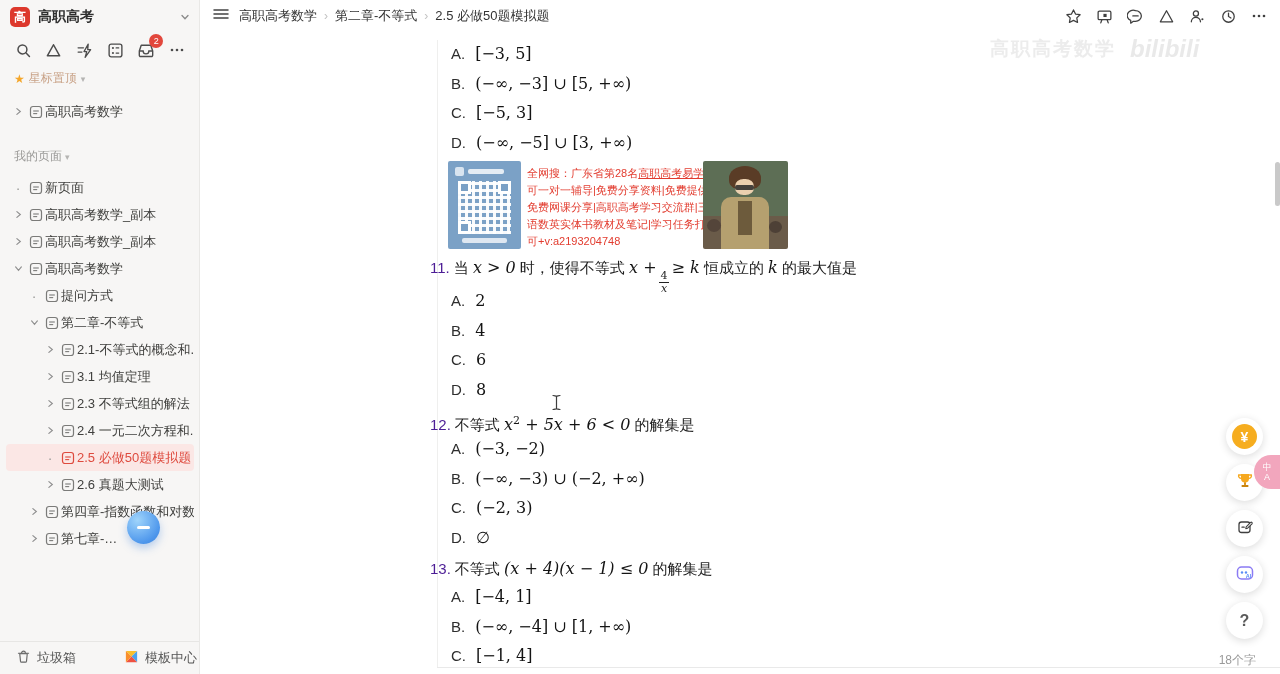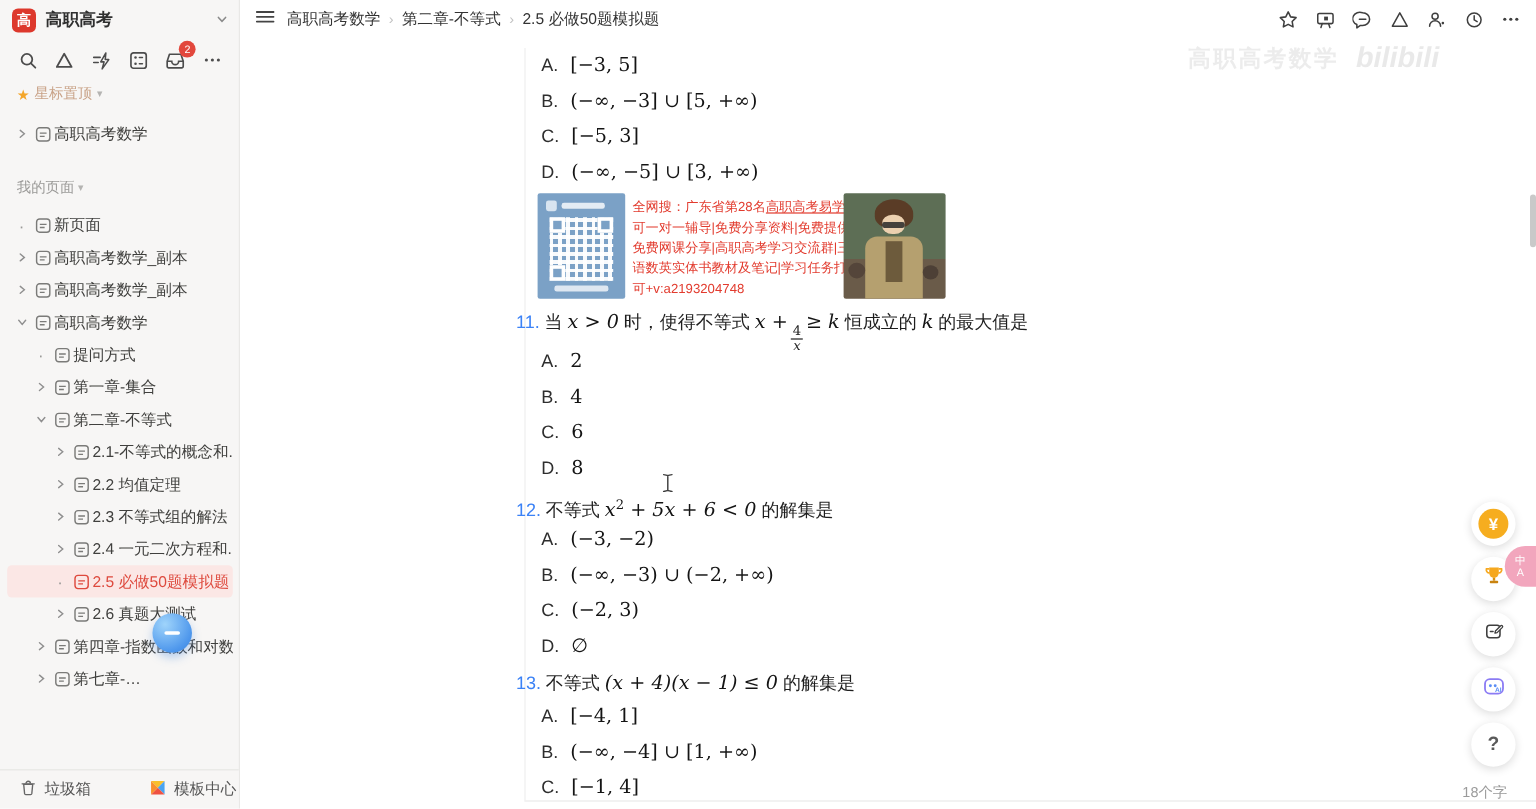--- a/index.html
+++ b/index.html
@@ -56,21 +56,21 @@
   
   .content { position:absolute; left:200px; top:32px; width:1080px; height:642px; background:#fff; }
   .vline { position:absolute; left:237px; top:8px; width:1px; height:627px; background:#efefee; }
   .hline-bottom { position:absolute; left:237px; top:635px; width:843px; height:1px; background:#e9e9e9; }
   .watermark { position:absolute; left:790px; top:3px; display:flex; align-items:center; gap:14px; pointer-events:none; }
   .wm-text { font-size:19px; font-weight:700; color:rgba(170,170,170,.22); letter-spacing:2px; }
   .wm-brand { font-size:24px; font-weight:800; color:rgba(175,175,175,.28); font-style:italic; }
   .scroll-thumb { position:absolute; left:1075px; top:130px; width:5px; height:44px; border-radius:3px; background:#c9c9c9; }
 
   .stem { position:absolute; white-space:nowrap; font-size:15px; color:#1e1e1e; line-height:24px; }
-  .qno { margin-right:4px; color:#3b82f6; }
+  .qno { margin-right:4px; color:#4c1d95; }
   .math { font-family:"DejaVu Serif","Liberation Serif",serif; font-size:16px; color:#141414; }
   .mvar { font-style:italic; }
   .row-opt { position:absolute; white-space:nowrap; display:flex; align-items:baseline; }
   .lbl { font-size:15px; color:#2e2e2e; margin-right:10px; }
   .frac { display:inline-flex; flex-direction:column; align-items:center; vertical-align:-6px;
           font-size:11px; line-height:1.1; font-family:"DejaVu Serif","Liberation Serif",serif; margin:0 2px; }
   .frac .fden { border-top:1px solid #222; padding:0 2px; font-style:italic; }
   .frac .fnum { padding:0 2px; }
 
   
@@ -266,35 +266,20 @@
               <rect x="1.5" y="1.5" width="11" height="11" rx="2.5" fill="none" stroke="#7b7b79" stroke-width="1.2"></rect>
               <line x1="4.2" y1="6" x2="9.8" y2="6" stroke="#7b7b79" stroke-width="1.1"></line>
               <line x1="4.2" y1="8.6" x2="8.2" y2="8.6" stroke="#7b7b79" stroke-width="1.1"></line>
             </svg>
           </span>
         <span class="s-label">提问方式</span>
       </div>
       <div class="s-item lv1">
         <span class="s-arrow">
             <svg width="9" height="9" viewBox="0 0 10 10">
-              <path d="M3.2 1.8 L7 5 L3.2 8.2" fill="none" stroke="#8f8f8f" stroke-width="1.3" stroke-linecap="round"></path>
-            </svg>
-          </span>
-        <span class="s-picon">
-            <svg width="14" height="14" viewBox="0 0 14 14">
-              <rect x="1.5" y="1.5" width="11" height="11" rx="2.5" fill="none" stroke="#7b7b79" stroke-width="1.2"></rect>
-              <line x1="4.2" y1="6" x2="9.8" y2="6" stroke="#7b7b79" stroke-width="1.1"></line>
-              <line x1="4.2" y1="8.6" x2="8.2" y2="8.6" stroke="#7b7b79" stroke-width="1.1"></line>
-            </svg>
-          </span>
-        <span class="s-label">第一章-集合</span>
-      </div>
-      <div class="s-item lv1">
-        <span class="s-arrow">
-            <svg width="9" height="9" viewBox="0 0 10 10">
               <path d="M1.8 3.2 L5 7 L8.2 3.2" fill="none" stroke="#8f8f8f" stroke-width="1.3" stroke-linecap="round"></path>
             </svg>
           </span>
         <span class="s-picon">
             <svg width="14" height="14" viewBox="0 0 14 14">
               <rect x="1.5" y="1.5" width="11" height="11" rx="2.5" fill="none" stroke="#7b7b79" stroke-width="1.2"></rect>
               <line x1="4.2" y1="6" x2="9.8" y2="6" stroke="#7b7b79" stroke-width="1.1"></line>
               <line x1="4.2" y1="8.6" x2="8.2" y2="8.6" stroke="#7b7b79" stroke-width="1.1"></line>
             </svg>
           </span>
@@ -321,21 +306,21 @@
               <path d="M3.2 1.8 L7 5 L3.2 8.2" fill="none" stroke="#8f8f8f" stroke-width="1.3" stroke-linecap="round"></path>
             </svg>
           </span>
         <span class="s-picon">
             <svg width="14" height="14" viewBox="0 0 14 14">
               <rect x="1.5" y="1.5" width="11" height="11" rx="2.5" fill="none" stroke="#7b7b79" stroke-width="1.2"></rect>
               <line x1="4.2" y1="6" x2="9.8" y2="6" stroke="#7b7b79" stroke-width="1.1"></line>
               <line x1="4.2" y1="8.6" x2="8.2" y2="8.6" stroke="#7b7b79" stroke-width="1.1"></line>
             </svg>
           </span>
-        <span class="s-label">2.2 均值定理</span>
+        <span class="s-label">3.1 均值定理</span>
       </div>
       <div class="s-item lv2">
         <span class="s-arrow">
             <svg width="9" height="9" viewBox="0 0 10 10">
               <path d="M3.2 1.8 L7 5 L3.2 8.2" fill="none" stroke="#8f8f8f" stroke-width="1.3" stroke-linecap="round"></path>
             </svg>
           </span>
         <span class="s-picon">
             <svg width="14" height="14" viewBox="0 0 14 14">
               <rect x="1.5" y="1.5" width="11" height="11" rx="2.5" fill="none" stroke="#7b7b79" stroke-width="1.2"></rect>

